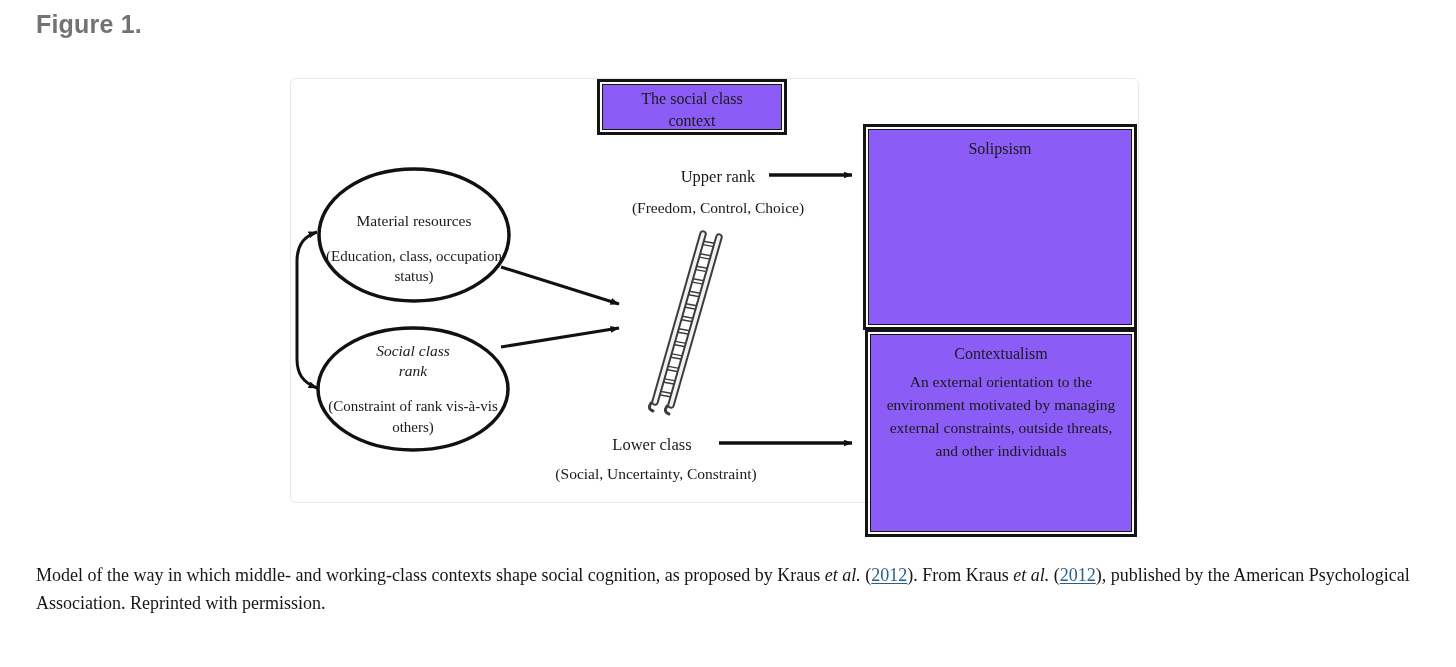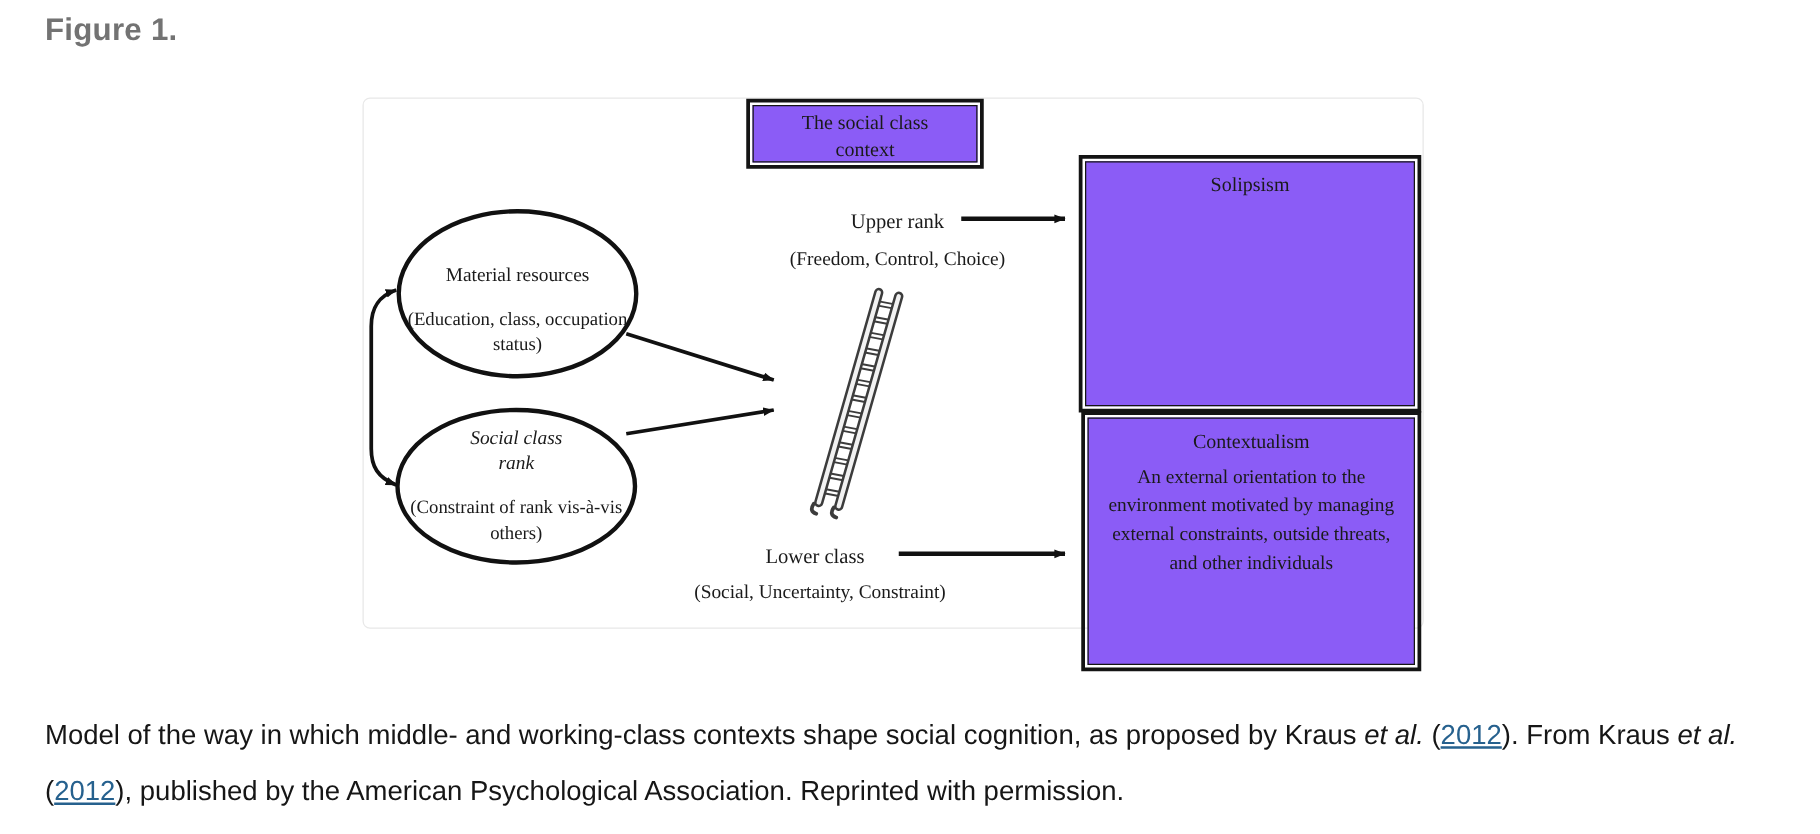--- a/index.html
+++ b/index.html
@@ -44,22 +44,22 @@
 
   .class-label{font-size:16.5px;}
   .class-sub{font-size:15.5px;}
   .upper-label{left:352px;top:88px;width:150px;}
   .upper-sub{left:332px;top:120px;width:190px;}
   .lower-label{left:286px;top:356px;width:150px;}
   .lower-sub{left:262px;top:386px;width:206px;}
 
   
   .caption{position:absolute;left:36px;top:543px;width:1392px;
-           font-family:Liberation Sans, sans-serif;font-size:22px;
-           line-height:45px;color:#161616;}
+           font-family:Liberation Serif, serif;font-size:18px;
+           line-height:28px;color:#161616;}
   .caption .it{font-style:italic;}
   .caption a.link{color:#26618e;text-decoration:underline;
                   text-underline-offset:2px;cursor:pointer;}
 </style>
 </head>
 <body>
 
 <div class="fig-title">Figure 1.</div>
 
 <div class="panel">

